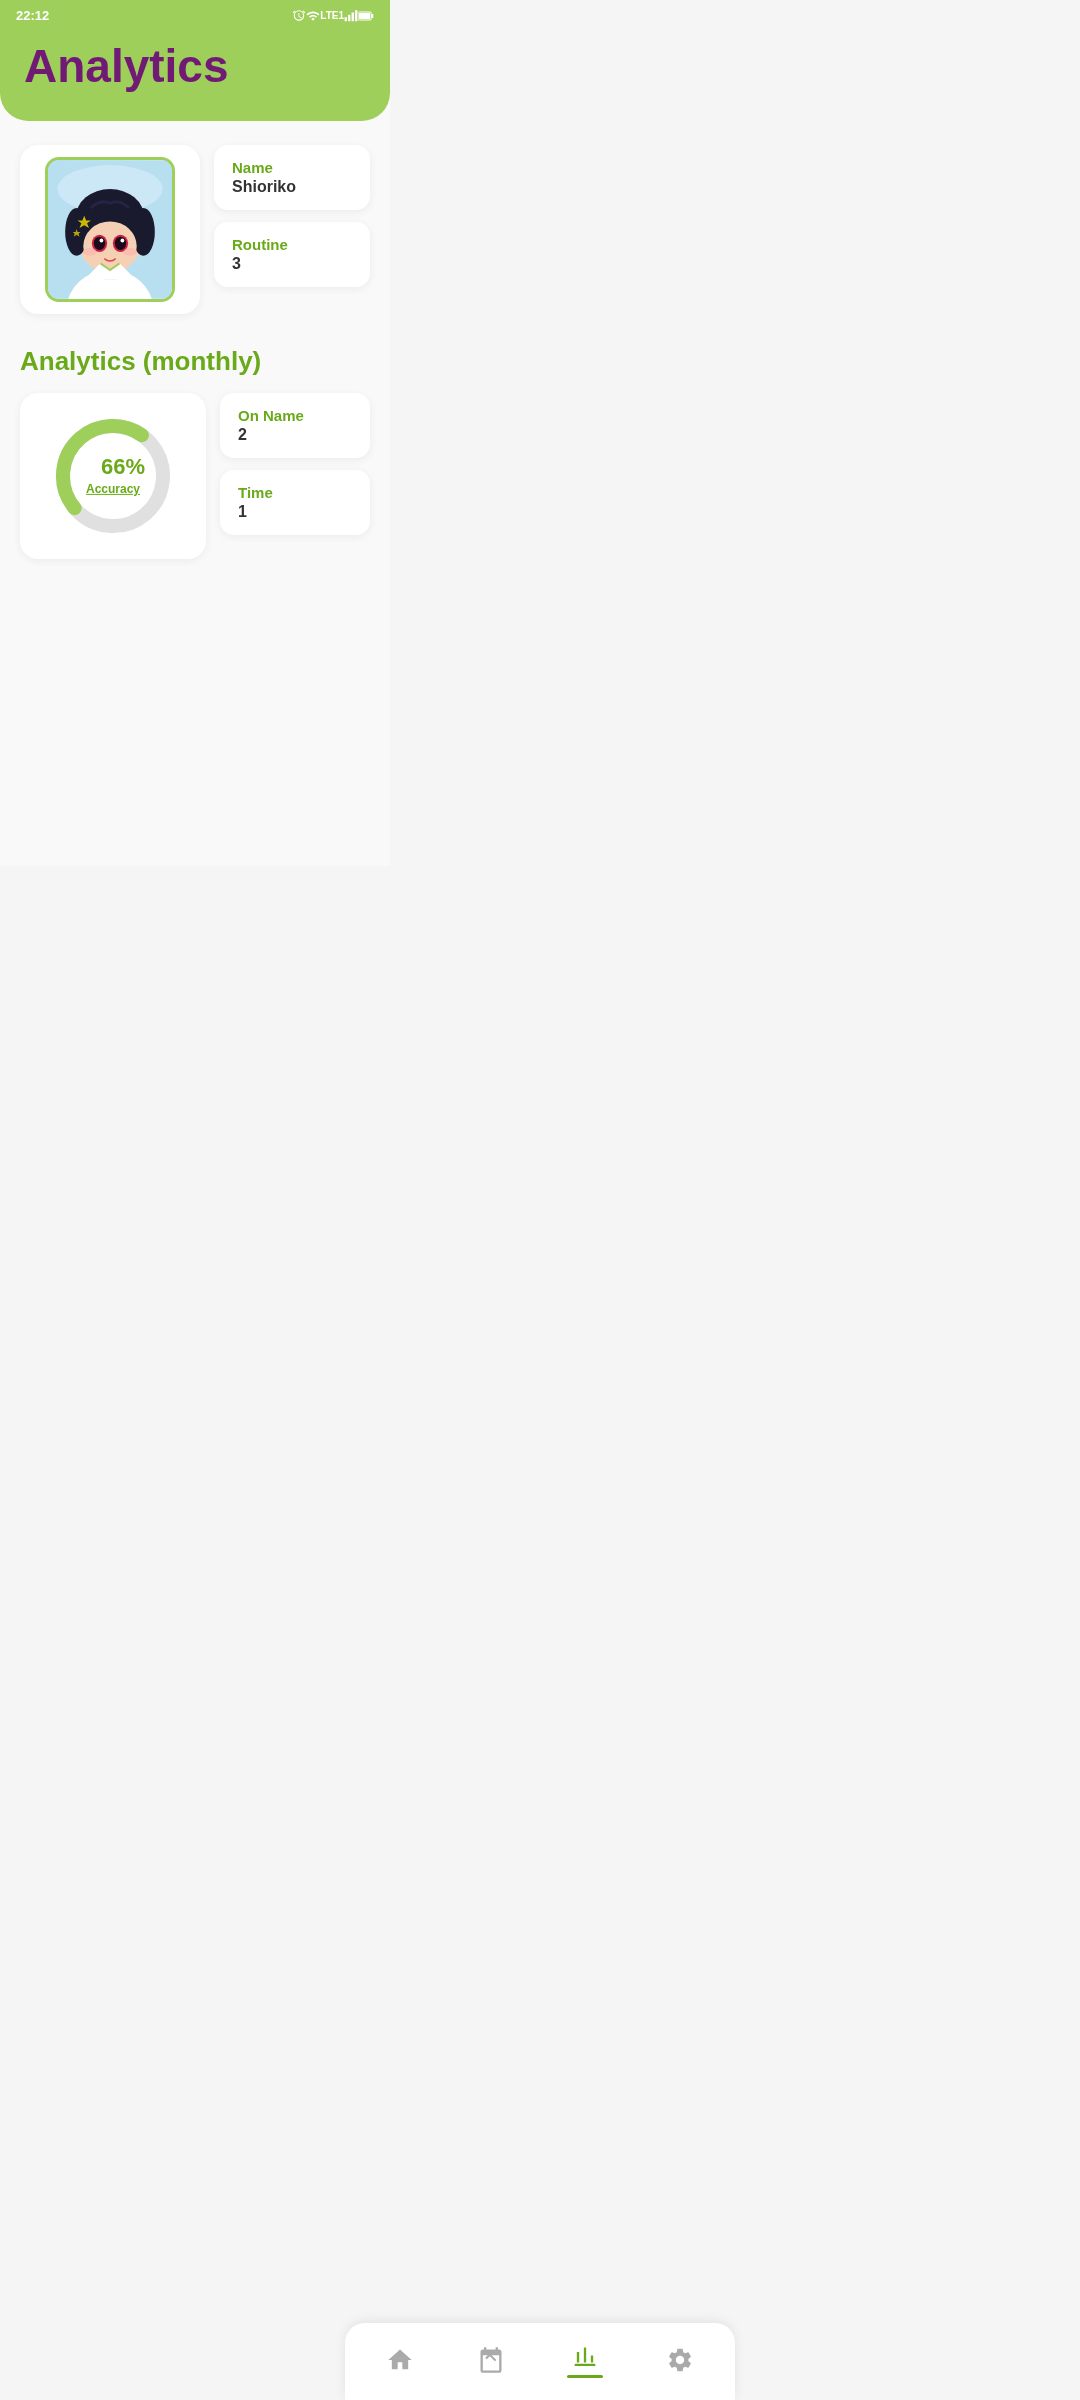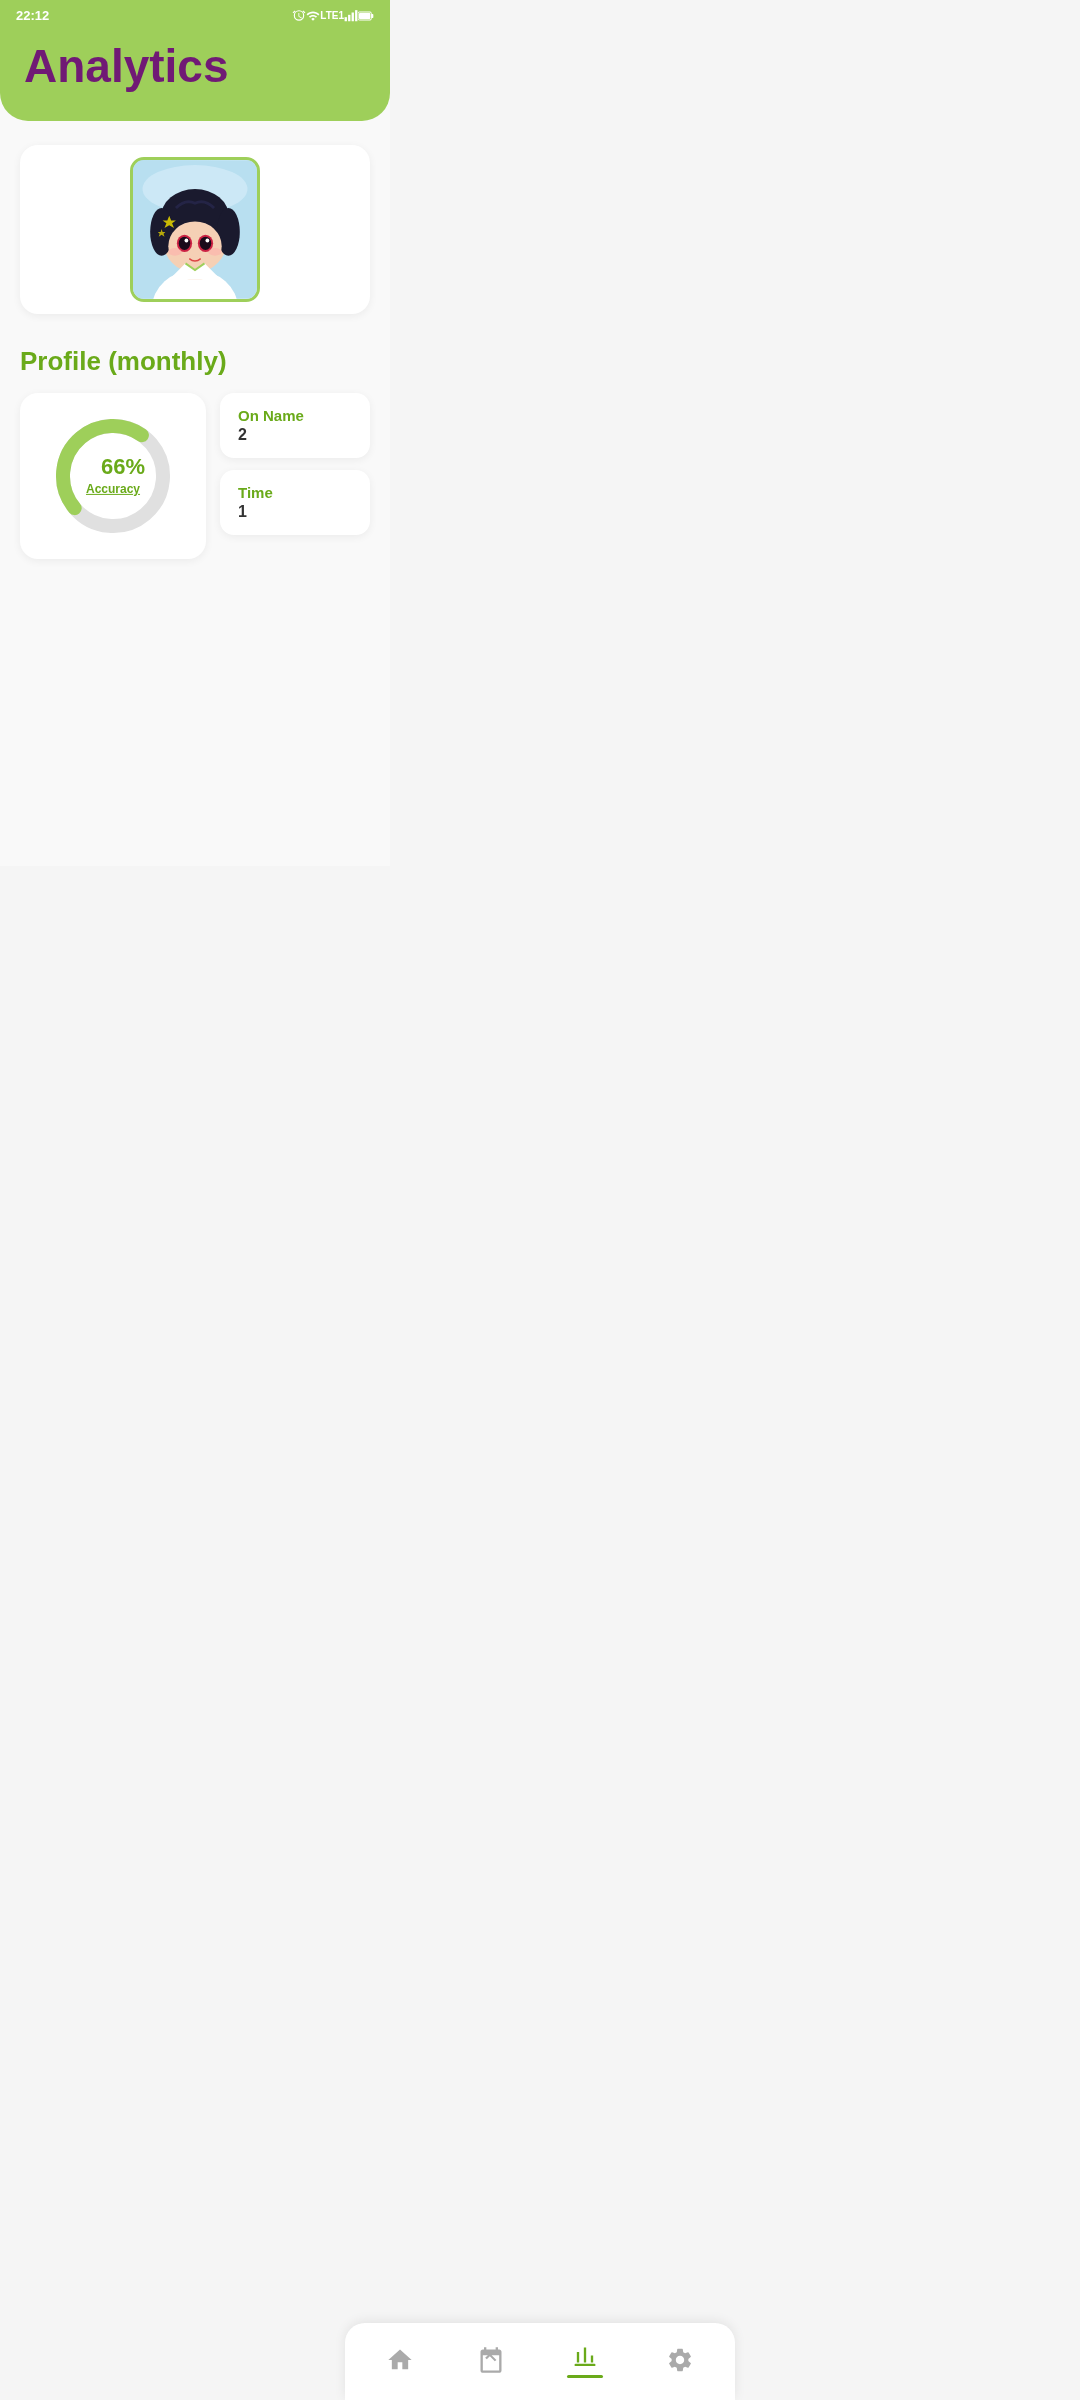--- a/index.html
+++ b/index.html
@@ -332,26 +332,36 @@
 
               <polygon points="38,58 40,63 45,63 41,66 43,71 38,68 33,71 35,66 31,63 36,63" fill="#ddcc00" opacity="0.9"></polygon>
               <polygon points="30,72 31,75 34,75 32,77 33,80 30,78 27,80 28,77 26,75 29,75" fill="#ddcc00" opacity="0.8"></polygon>
 
               <path d="M38 125 L55 108 L65 115 L75 108 L92 125" fill="white"></path>
               <path d="M55 108 L65 115 L75 108" stroke="#9ecf5a" stroke-width="2" fill="none"></path>
             </svg>
           </div>
         </div>
 
+        <div class="profile-info-col">
+          <div class="info-card">
+            <div class="info-card-label">Name</div>
+            <div class="info-card-value">Shioriko</div>
+          </div>
+          <div class="info-card">
+            <div class="info-card-label">Routine</div>
+            <div class="info-card-value">3</div>
+          </div>
+        </div>
 
       </div>
     </div>
 
     <div class="accuracy-section">
-      <h2 class="section-title">Profile (monthly)</h2>
+      <h2 class="section-title">Analytics (monthly)</h2>
 
       <div class="accuracy-cards">
 
         <div class="accuracy-chart-card">
           <div class="donut-container">
             <svg viewBox="0 0 130 130" xmlns="http://www.w3.org/2000/svg">
 
               <circle cx="65" cy="65" r="50" fill="none" stroke="#e0e0e0" stroke-width="14" stroke-dasharray="314 0" stroke-dashoffset="0" stroke-linecap="round"></circle>
 
               <circle cx="65" cy="65" r="50" fill="none" stroke="#9ecf5a" stroke-width="14" stroke-dasharray="144 170" stroke-dashoffset="0" stroke-linecap="round"></circle>

